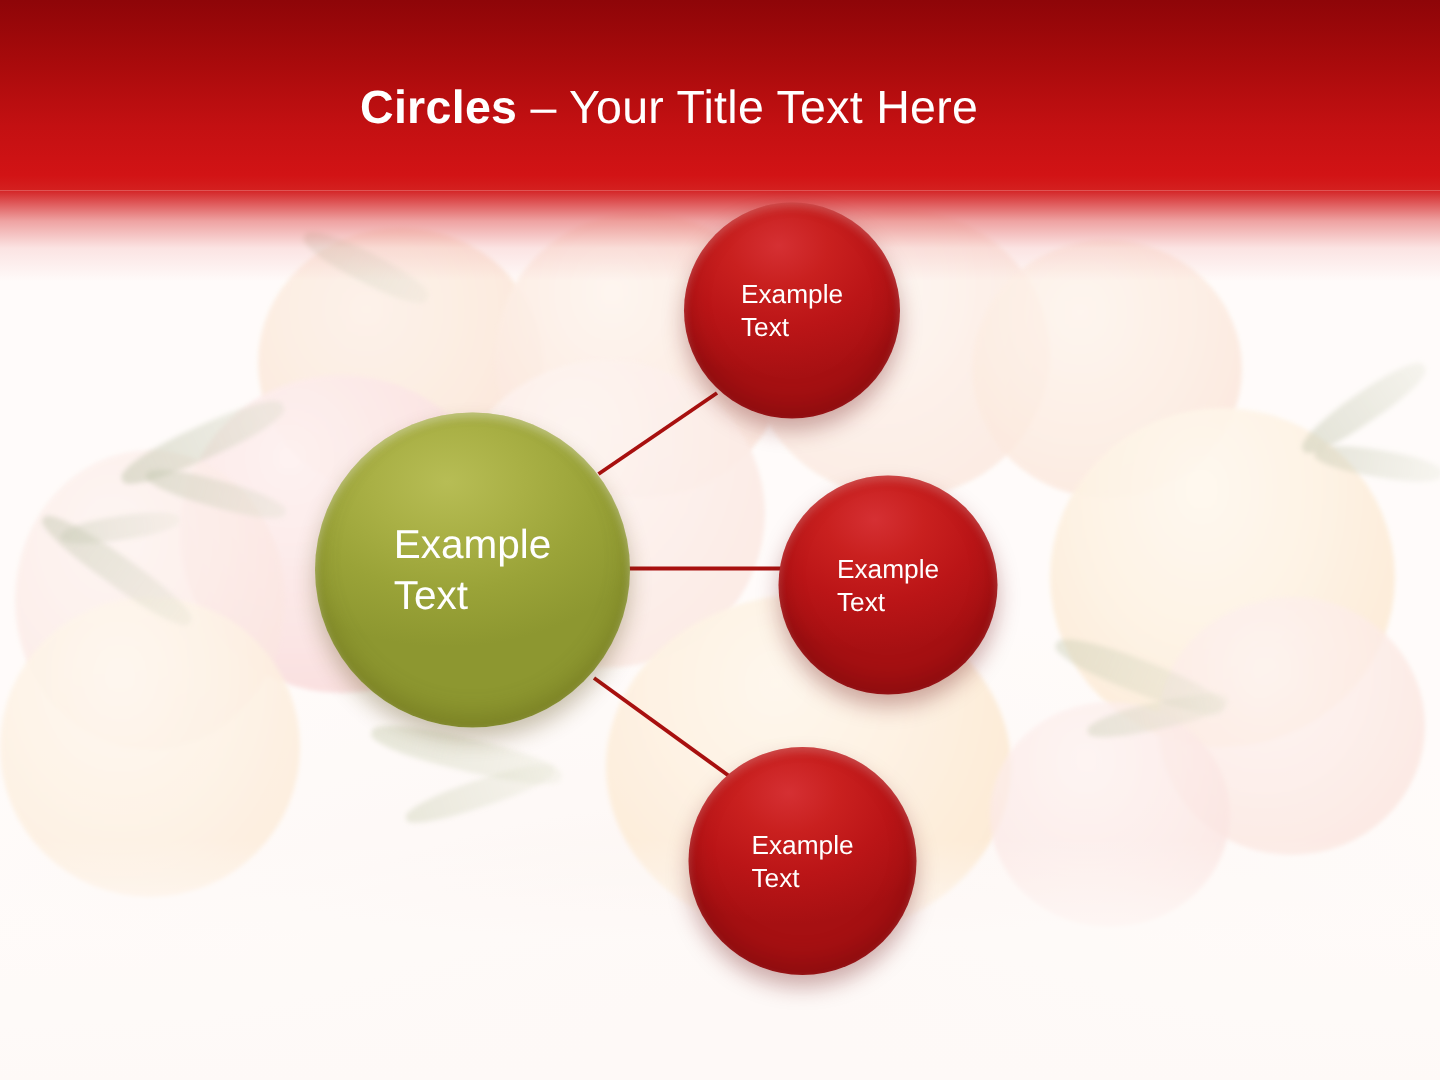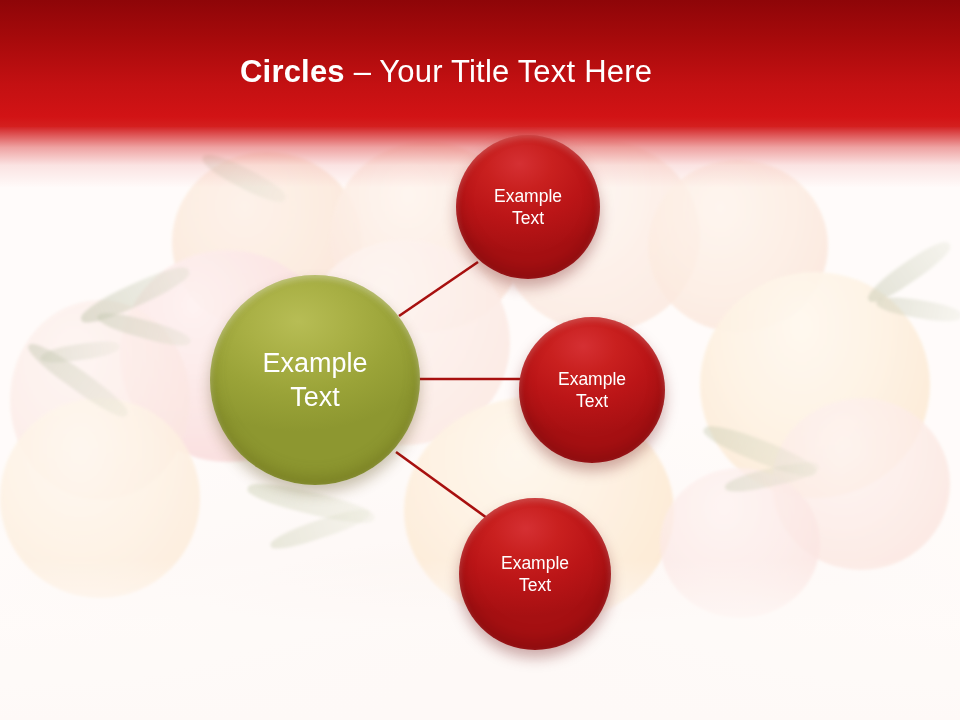--- a/index.html
+++ b/index.html
@@ -38,21 +38,21 @@
   .title .strong{font-weight:bold;}
   .title .rest{font-weight:normal;}
 
   
   .connectors{position:absolute;left:0;top:0;width:960px;height:720px;}
 
   
   .node{
     position:absolute;border-radius:50%;
     display:flex;align-items:center;justify-content:center;
-    text-align:center;color:#ffffff;line-height:1.26;
+    text-align:left;color:#ffffff;line-height:1.26;
     box-sizing:border-box;
   }
   .node .lbl{display:block;}
 
   .node-main{
     left:210px;top:275px;width:210px;height:210px;
     font-size:27px;
     background:
       radial-gradient(ellipse 150px 110px at 42% 22%,#b7bd55 0%,#a9b045 34%,#9aa338 66%,#8d9730 100%);
     box-shadow:

